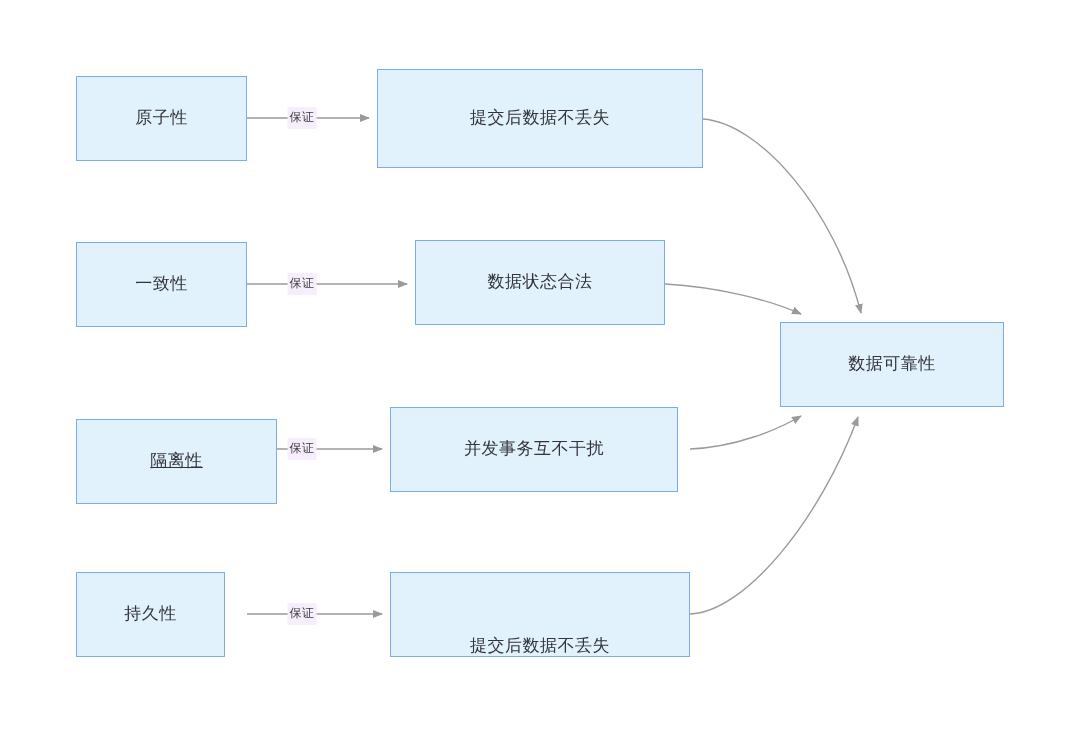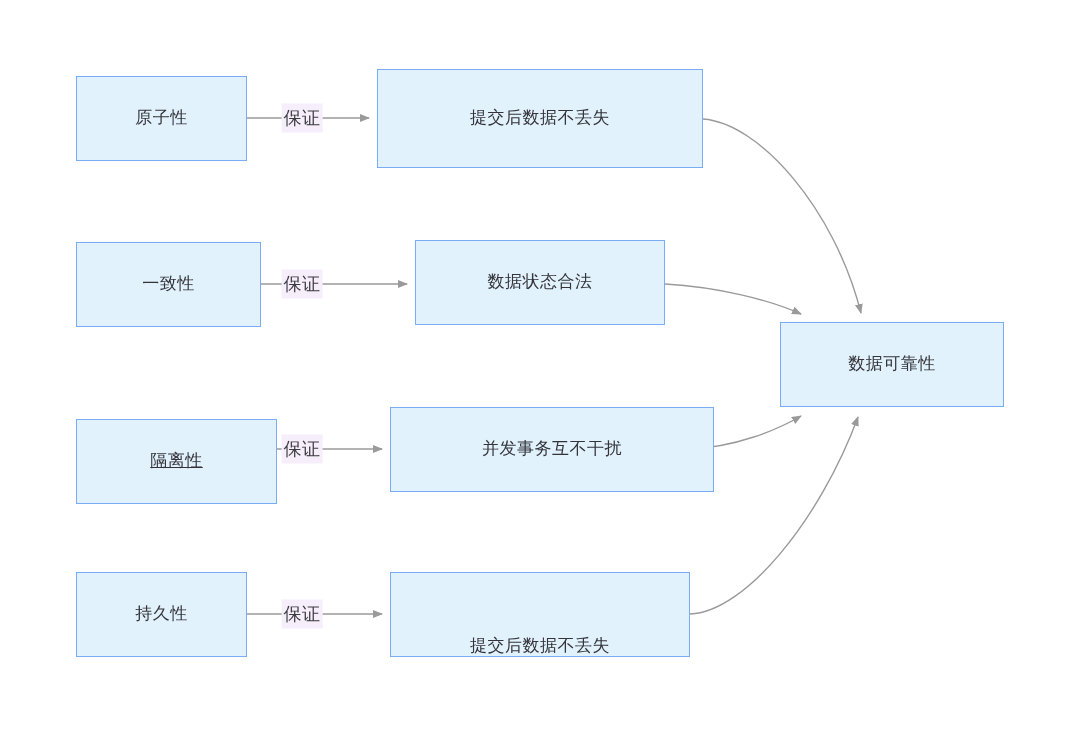--- a/index.html
+++ b/index.html
@@ -43,21 +43,21 @@
     font-size: 17px;
     letter-spacing: 0.5px;
     line-height: 1.2;
     white-space: nowrap;
   }
   .edge-label {
     position: absolute;
     box-sizing: border-box;
     background: #f6eefb;
     color: #3c3c41;
-    font-size: 18px;
+    font-size: 12px;
     letter-spacing: 0.4px;
     padding: 2px 2px 3px 2px;
     white-space: nowrap;
     transform: translate(-50%, -50%);
   }
 </style>
 </head>
 <body>
 
 <div id="canvas">
@@ -85,37 +85,37 @@
   </svg>
 
   <div class="node" style="left:76px; top:76px; width:171px; height:85px;">
     <span>原子性</span>
   </div>
 
   <div class="node" style="left:377px; top:69px; width:326px; height:99px;">
     <span>提交后数据不丢失</span>
   </div>
 
-  <div class="node" style="left:76px; top:242px; width:185px; height:85px;">
+  <div class="node" style="left:76px; top:242px; width:171px; height:85px;">
     <span>一致性</span>
   </div>
 
   <div class="node" style="left:415px; top:240px; width:250px; height:85px;">
     <span>数据状态合法</span>
   </div>
 
   <div class="node" style="left:76px; top:419px; width:201px; height:85px;text-decoration:underline;">
     <span>隔离性</span>
   </div>
 
-  <div class="node" style="left:390px; top:407px; width:324px; height:85px;">
+  <div class="node" style="left:390px; top:407px; width:288px; height:85px;">
     <span>并发事务互不干扰</span>
   </div>
 
-  <div class="node" style="left:76px; top:572px; width:171px; height:85px;">
+  <div class="node" style="left:76px; top:572px; width:149px; height:85px;">
     <span>持久性</span>
   </div>
 
   <div class="node" style="left:390px; top:572px; width:300px; height:85px;align-items:flex-end;">
     <span>提交后数据不丢失</span>
   </div>
 
   <div class="node" style="left:780px; top:322px; width:224px; height:85px;text-align:right;">
     <span>数据可靠性</span>
   </div>

